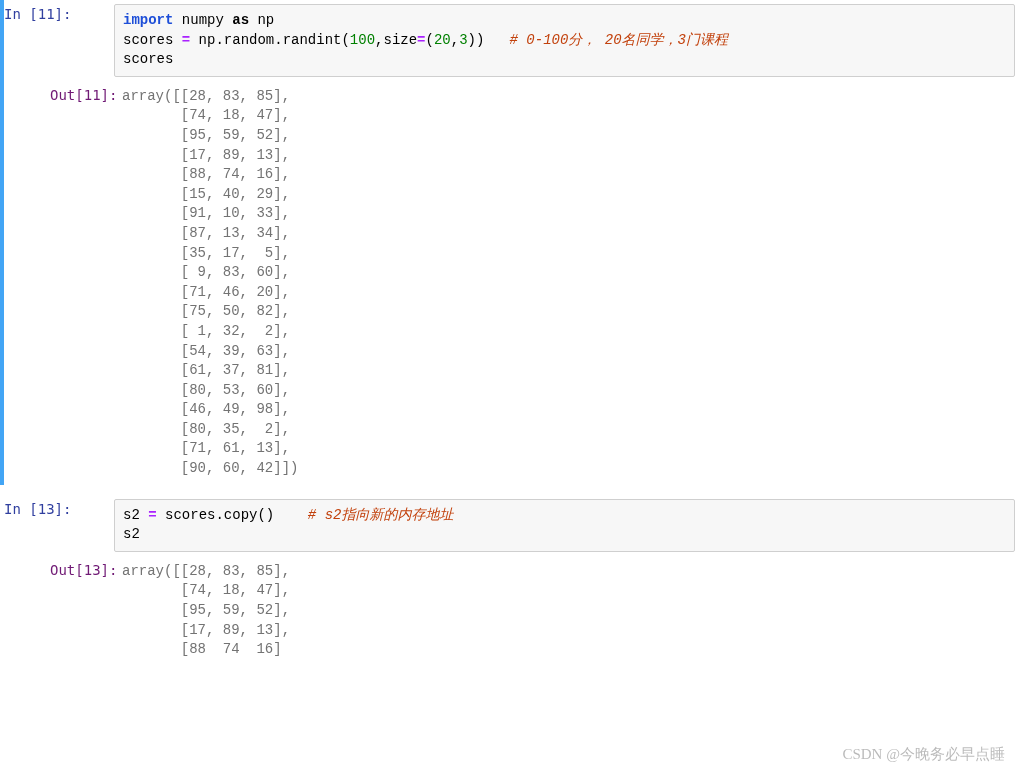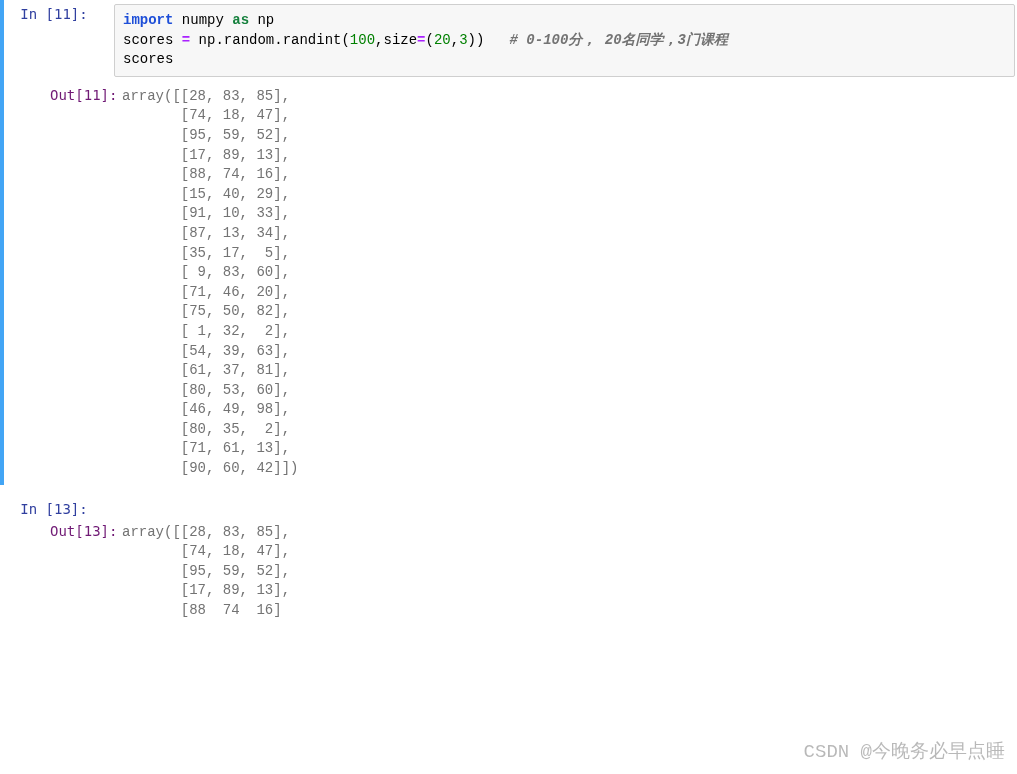--- a/index.html
+++ b/index.html
@@ -15,21 +15,21 @@
     .cell {
       display: flex;
       align-items: flex-start;
       border-left: 4px solid transparent;
     }
     .cell.selected {
       border-left: 4px solid #42a5f5;
     }
     .prompt {
       width: 110px;
-      text-align: center;
+      text-align: left;
       padding-right: 10px;
       padding-top: 6px;
       font-family: Consolas, Monaco, monospace;
       font-size: 14px;
       flex-shrink: 0;
     }
     .in-prompt { color: #303f9f; }
     .out-prompt { color: #701a75; padding-left: 46px; }
     .input-area {
       flex: 1;
@@ -42,31 +42,31 @@
       line-height: 1.4;
     }
     .output-area {
       flex: 1;
       padding: 6px 8px;
       white-space: pre;
       line-height: 1.4;
       color: #737373;
     }
     .kw-green { color: #1d4ed8; font-weight: bold; }
-    .kw-as { color: #15803d; font-weight: bold; }
+    .kw-as { color: #000000; font-weight: bold; }
     .op { color: #aa22ff; font-weight: bold; }
     .num { color: #008000; text-align: center; }
-    .comment { color: #737373; font-style: italic; font-weight: bold; }
+    .comment { color: #c2410c; font-style: italic; }
     .watermark {
       position: absolute;
       bottom: 10px;
       right: 12px;
       color: rgba(0,0,0,0.28);
-      font-size: 19px;
-      font-family: Liberation Mono, monospace;
+      font-size: 15px;
+      font-family: Liberation Serif, serif;
     }
   </style>
 </head>
 <body>
 
 <div class="cell selected">
   <div class="prompt in-prompt">In  [11]:</div>
   <div class="input-area"><span class="kw-green">import</span><span> numpy </span><span class="kw-as">as</span><span> np</span>
 <span>scores </span><span class="op">=</span><span> np.random.randint(</span><span class="num">100</span><span>,size</span><span class="op">=</span><span>(</span><span class="num">20</span><span>,</span><span class="num">3</span><span>))   </span><span class="comment"># 0-100分， 20名同学，3门课程</span>
 <span>scores</span></div>
@@ -93,20 +93,22 @@
        [46, 49, 98],
        [80, 35,  2],
        [71, 61, 13],
        [90, 60, 42]])</div>
 </div>
 
 <div style="height: 10px;"></div>
 
 <div class="cell">
   <div class="prompt in-prompt">In  [13]:</div>
+  <div class="input-area"><span>s2 </span><span class="op">=</span><span> scores.copy()    </span><span class="comment"># s2指向新的内存地址</span>
+<span>s2</span></div>
 </div>
 
 <div class="cell">
   <div class="prompt out-prompt">Out[13]:</div>
   <div class="output-area">array([[28, 83, 85],
        [74, 18, 47],
        [95, 59, 52],
        [17, 89, 13],
        [88  74  16]</div>
 </div>

